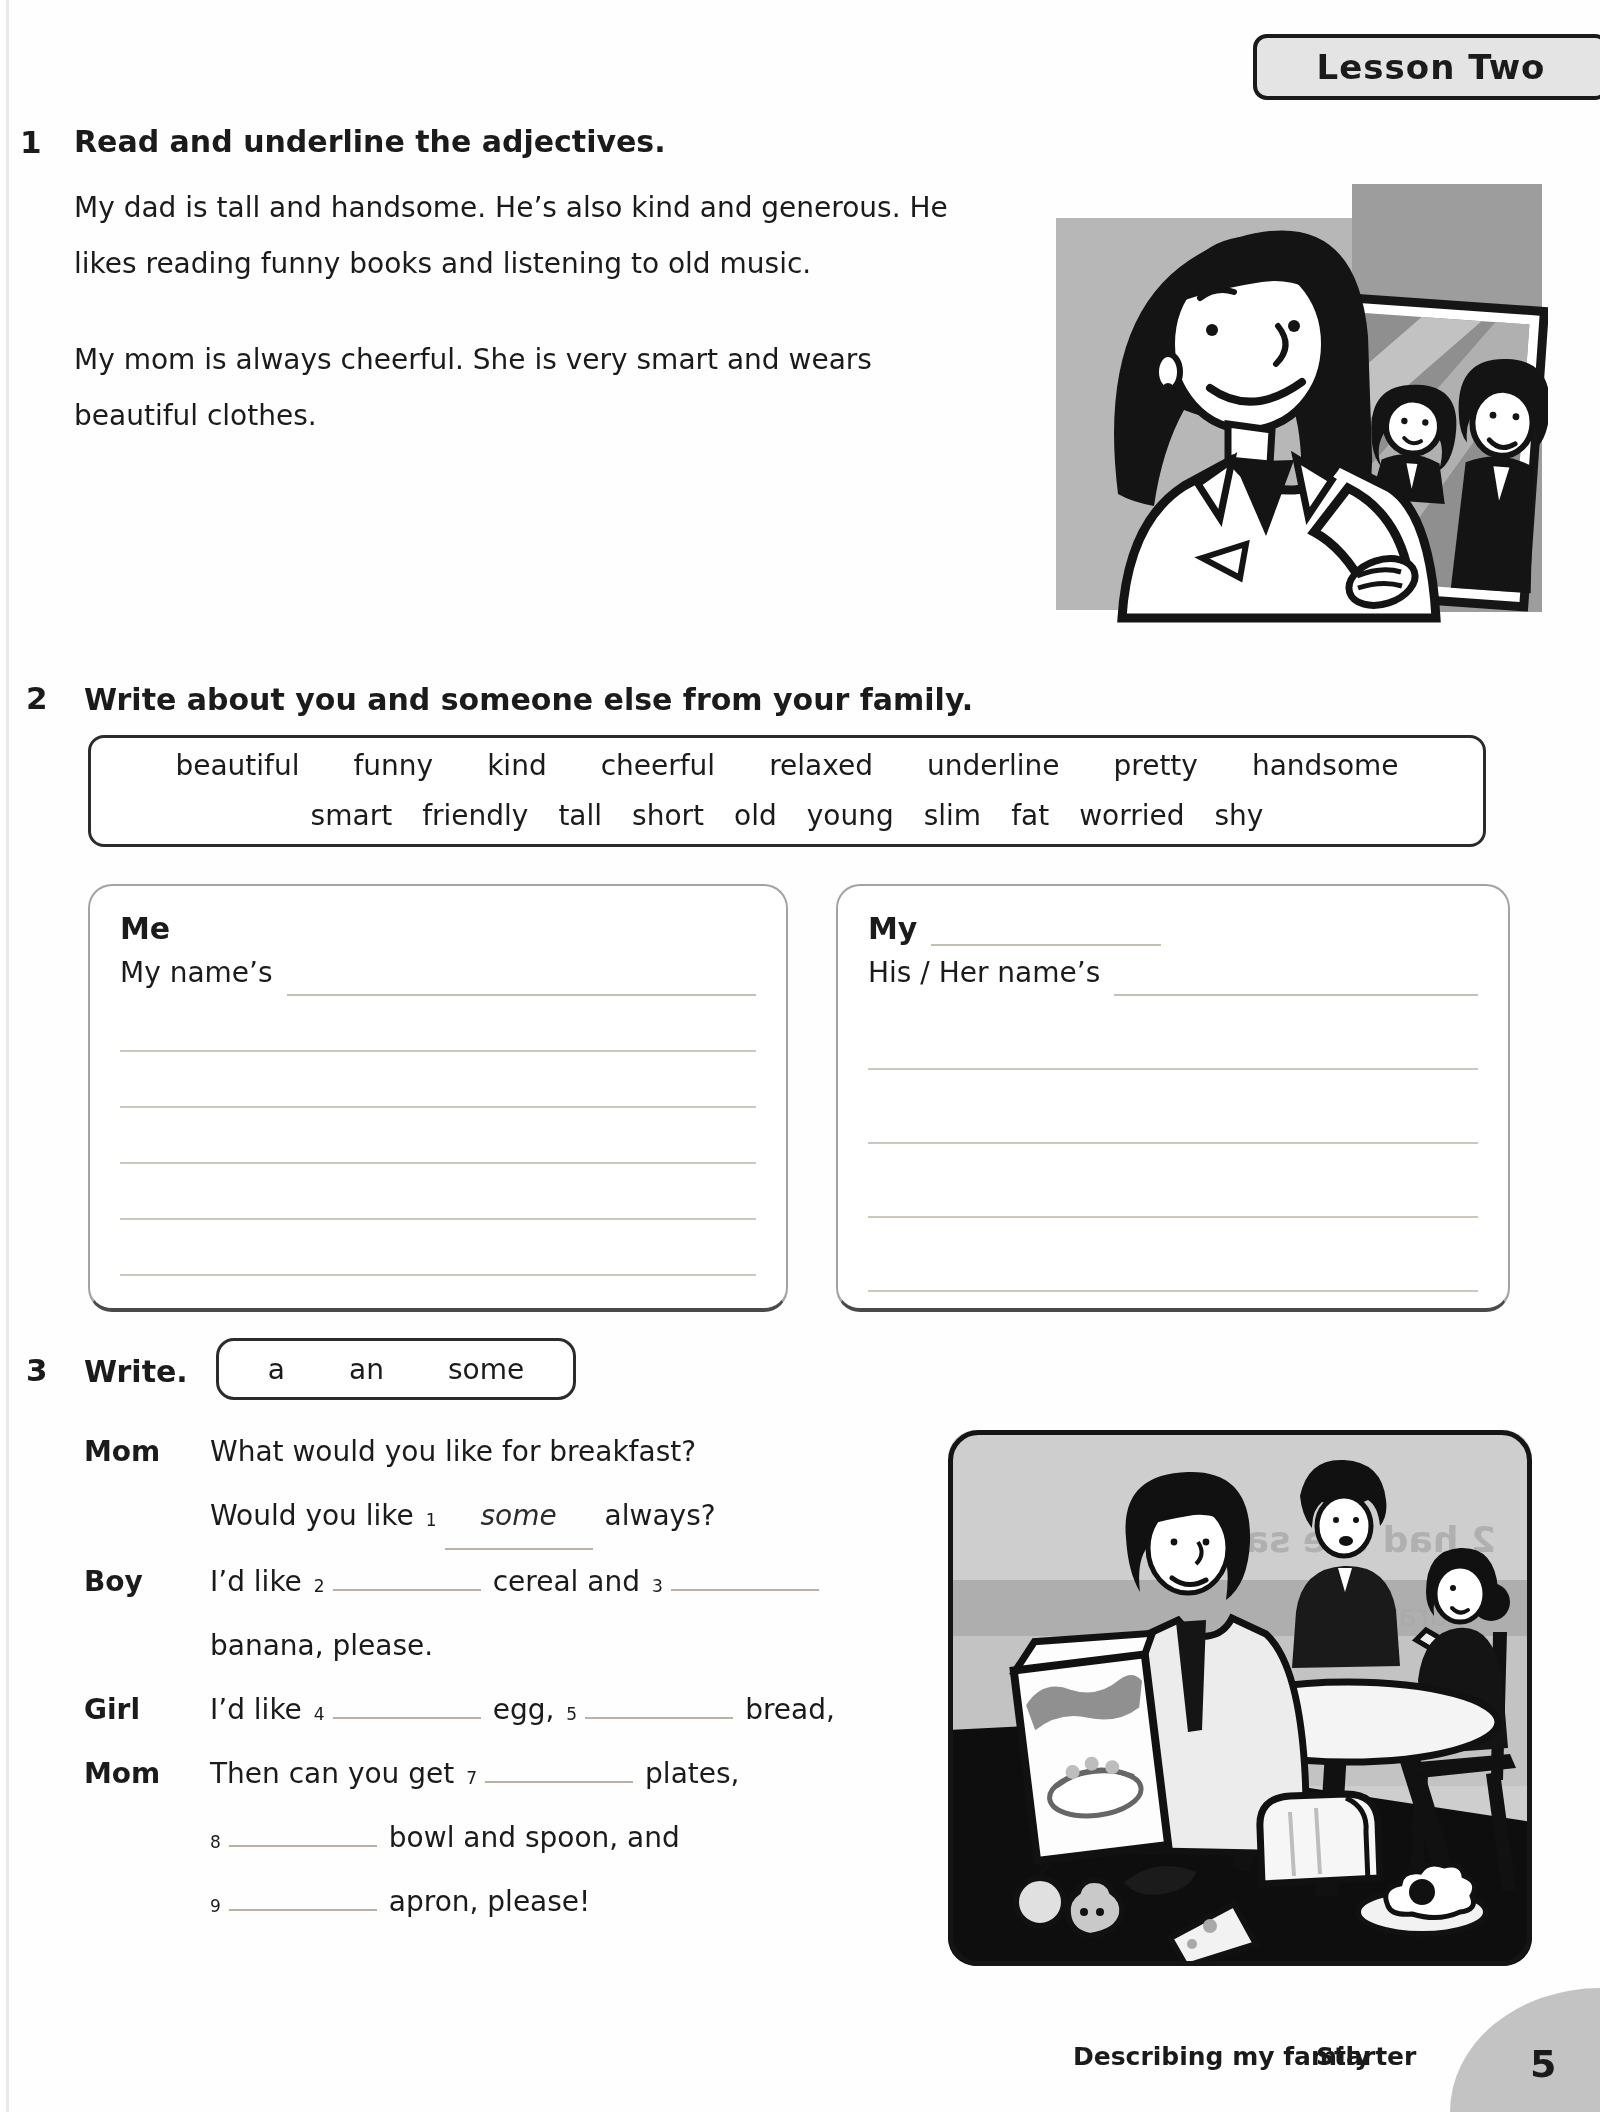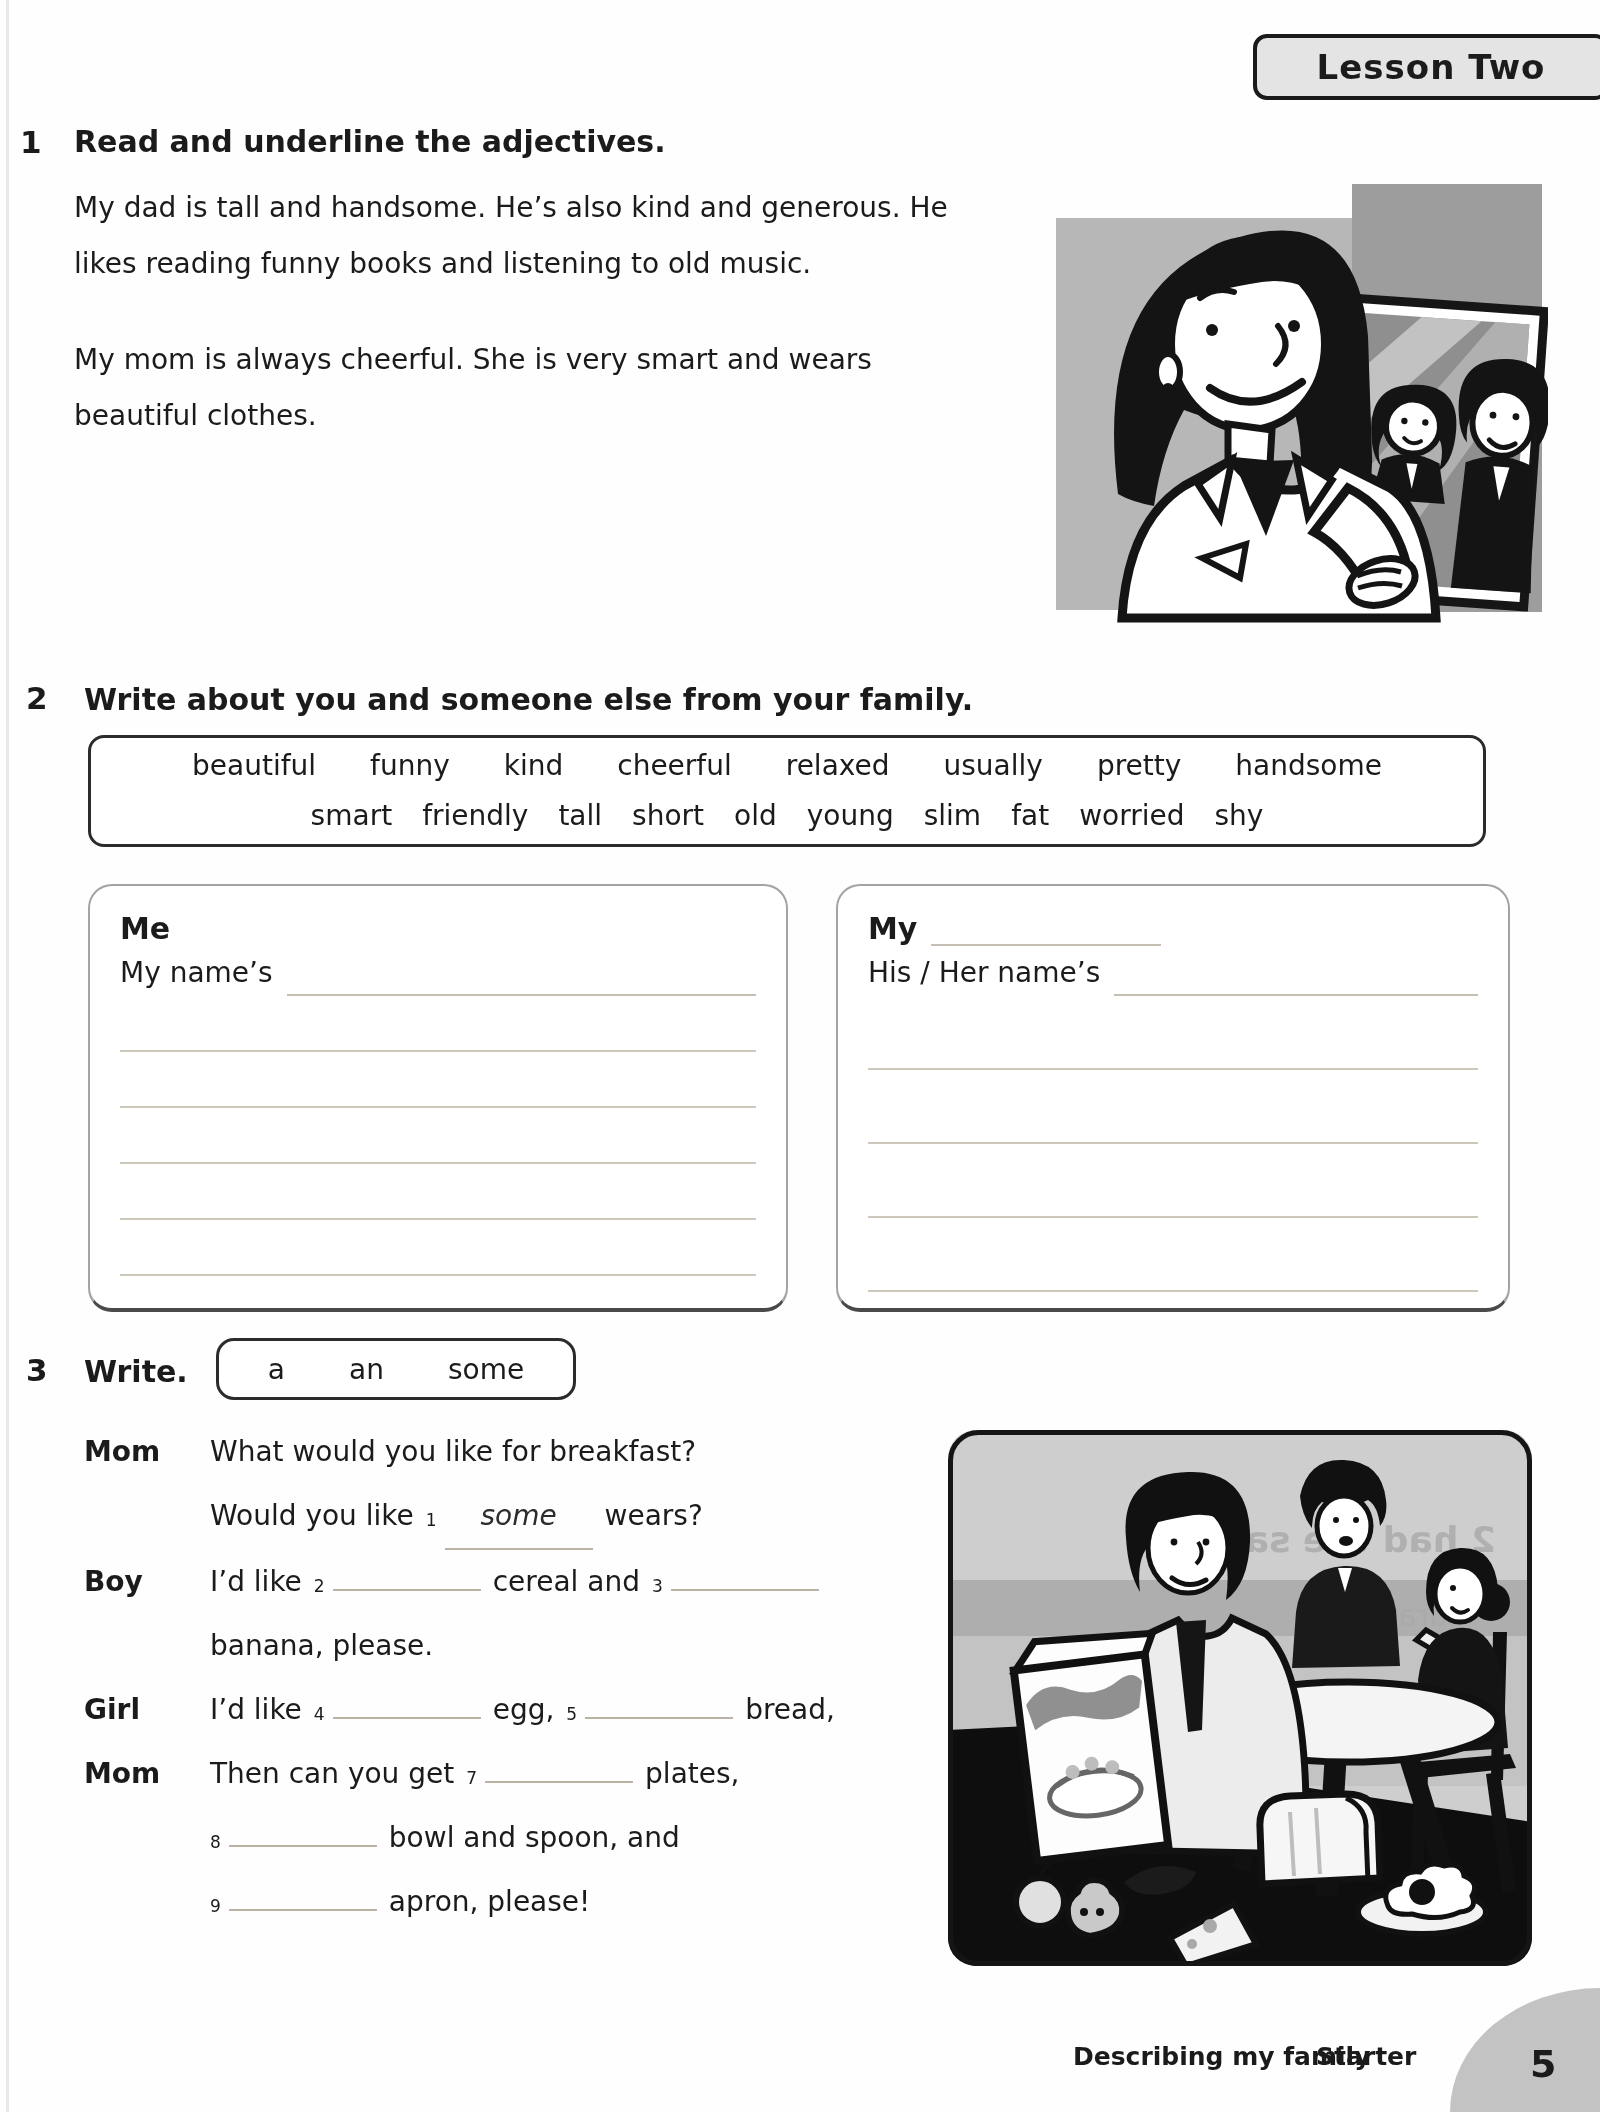--- a/index.html
+++ b/index.html
@@ -137,21 +137,21 @@
   <div class="ex-num" style="left:26px; top:680px;">2</div>
   <div class="ex-title" style="left:84px; top:682px;">Write about you and someone else from your family.</div>
 
   <div class="wordbank">
     <div class="wb-row r1">
         <span class="wb-word">beautiful</span>
         <span class="wb-word">funny</span>
         <span class="wb-word">kind</span>
         <span class="wb-word">cheerful</span>
         <span class="wb-word">relaxed</span>
-        <span class="wb-word">usually</span>
+        <span class="wb-word">underline</span>
         <span class="wb-word">pretty</span>
         <span class="wb-word">handsome</span>
       </div>
     <div class="wb-row r2">
         <span class="wb-word">smart</span>
         <span class="wb-word">friendly</span>
         <span class="wb-word">tall</span>
         <span class="wb-word">short</span>
         <span class="wb-word">old</span>
         <span class="wb-word">young</span>
@@ -199,21 +199,21 @@
       <span class="mini-word">some</span>
     </div>
 
   <div class="dialogue" id="dialogue">
       <div class="d-row">
         <span class="d-speaker">Mom</span>
         <span class="d-text"><span class="d-t">What would you like for breakfast?</span></span>
       </div>
       <div class="d-row">
         <span class="d-speaker"></span>
-        <span class="d-text"><span class="d-t">Would you like</span><span class="d-sup">1</span><span class="d-blank">some</span><span class="d-t">wears?</span></span>
+        <span class="d-text"><span class="d-t">Would you like</span><span class="d-sup">1</span><span class="d-blank">some</span><span class="d-t">always?</span></span>
       </div>
       <div class="d-row">
         <span class="d-speaker">Boy</span>
         <span class="d-text"><span class="d-t">I’d like</span><span class="d-sup">2</span><span class="d-blank"></span><span class="d-t">cereal and</span><span class="d-sup">3</span><span class="d-blank"></span></span>
       </div>
       <div class="d-row">
         <span class="d-speaker"></span>
         <span class="d-text"><span class="d-t">banana, please.</span></span>
       </div>
       <div class="d-row">

